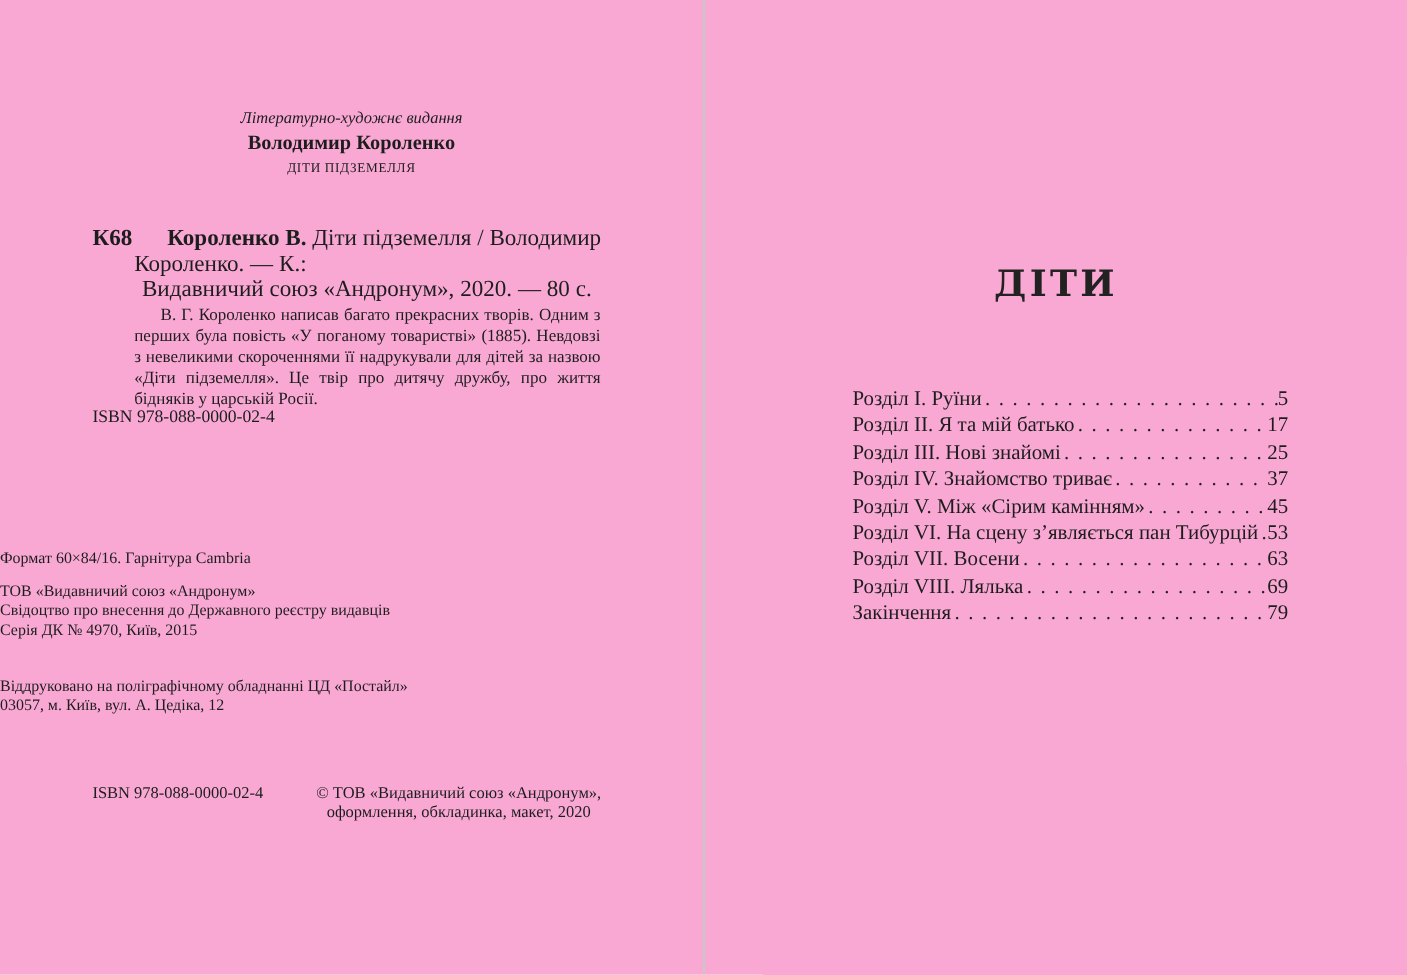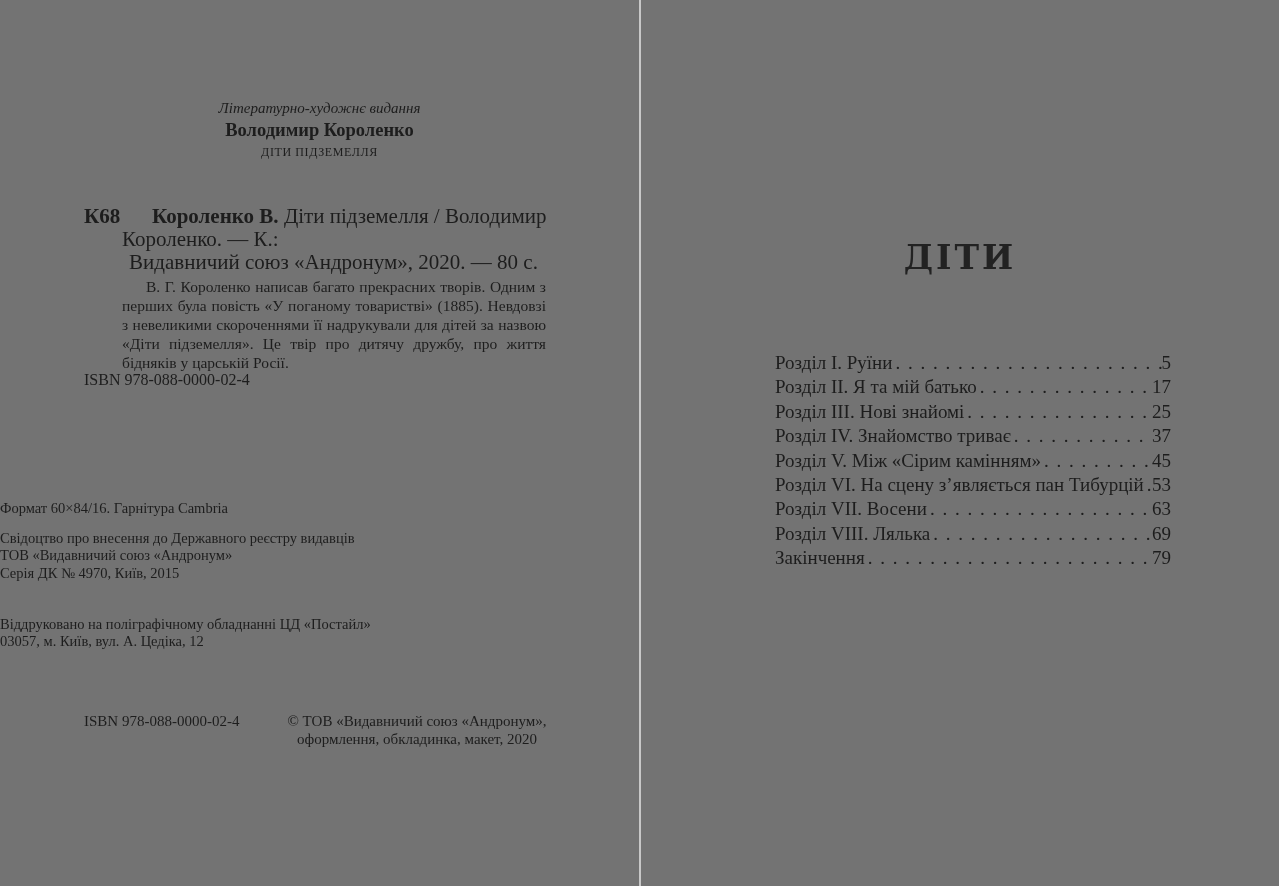--- a/index.html
+++ b/index.html
@@ -3,21 +3,21 @@
 <meta charset="utf-8">
 <style>
   * { margin: 0; padding: 0; box-sizing: border-box; }
   html, body { background: #ffffff; }
   body {
     width: 1279px; height: 886px;
     font-family: "Liberation Serif", "DejaVu Serif", serif;
     color: #1d1d1d;
     overflow: hidden;
   }
-  .spread { position: relative; width: 1279px; height: 886px; display: flex; background: #737373; }
+  .spread { position: relative; width: 1279px; height: 886px; display: flex; background: #f9a8d4; }
   .page { position: relative; height: 100%; }
   .page-left  { width: 639px; }
   .page-right { flex: 1; }
   .divider { width: 2px; height: 100%; background: #c8c8c8; }
 
   
   .front-header { position: absolute; top: 99px; left: 0; width: 100%; text-align: center; }
   .edition-note { font-style: italic; font-size: 15px; line-height: 18px; }
   .author-name  { font-weight: bold; font-size: 18.5px; line-height: 22px; margin-top: 2px; }
   .book-title   { font-size: 12px; line-height: 23px; letter-spacing: 0.6px; }
@@ -80,22 +80,22 @@
       </div>
     </div>
 
     <div class="annotation">В. Г. Короленко написав багато прекрасних творів. Одним з перших була повість «У поганому товаристві» (1885). Невдовзі з невеликими скороченнями її надрукували для дітей за назвою «Діти підземелля». Це твір про дитячу дружбу, про життя бідняків у царській Росії.</div>
 
     <div class="isbn-top">ISBN 978-088-0000-02-4</div>
 
     <div class="imprint imprint-format">Формат 60×84/16. Гарнітура Cambria</div>
 
     <div class="imprint imprint-publisher">
+      <div>ТОВ «Видавничий союз «Андронум»</div>
       <div>Свідоцтво про внесення до Державного реєстру видавців</div>
-      <div>ТОВ «Видавничий союз «Андронум»</div>
       <div>Серія ДК № 4970, Київ, 2015</div>
     </div>
 
     <div class="imprint imprint-print">
       <div>Віддруковано на поліграфічному обладнанні ЦД «Постайл»</div>
       <div>03057, м. Київ, вул. А. Цедіка, 12</div>
     </div>
 
     <div class="footer-isbn">ISBN 978-088-0000-02-4</div>
     <div class="footer-copyright">

